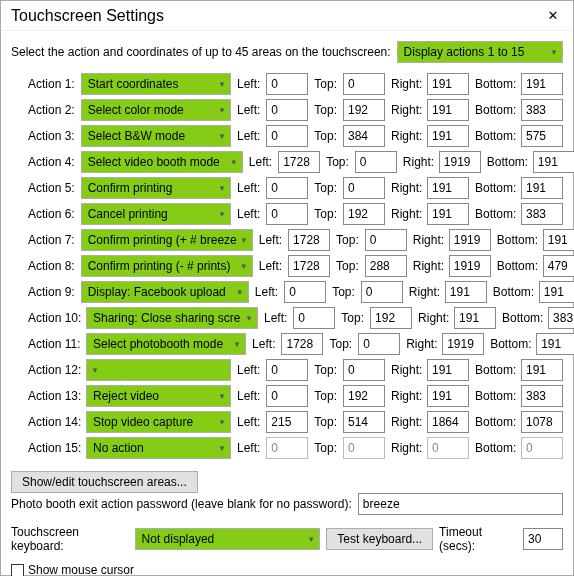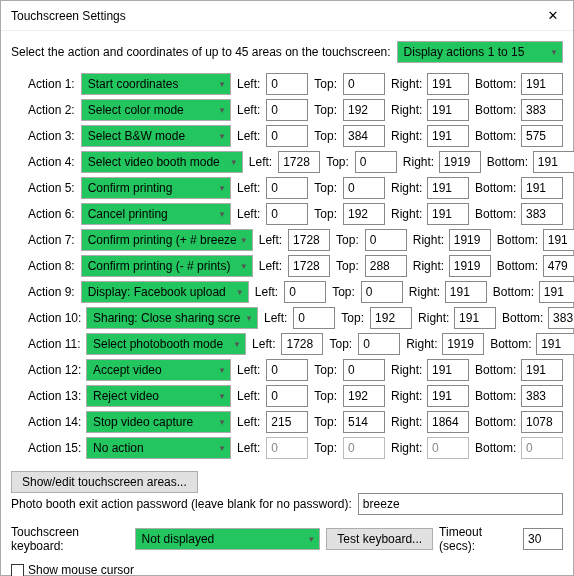--- a/index.html
+++ b/index.html
@@ -23,21 +23,21 @@
   }
   .titlebar {
     height: 30px;
     display: flex;
     align-items: center;
     padding: 0 0 0 10px;
     border-bottom: 1px solid #eee;
   }
   .titlebar .title {
     flex: 1;
-    font-size: 12px;
+    font-size: 16px;
   }
   .titlebar .close {
     width: 40px;
     height: 30px;
     display: flex;
     align-items: center;
     justify-content: center;
     font-size: 13px;
     font-family: Arial, sans-serif;
   }
@@ -51,21 +51,21 @@
     display: flex;
     align-items: center;
     gap: 6px;
     margin-bottom: 10px;
   }
   .toprow .lbl { white-space: nowrap; }
   .sel-group {
     position: relative;
     display: inline-flex;
     align-items: center;
-    background: #22c55e;
+    background: #84cc16;
     border: 1px solid #adadad;
     height: 22px;
   }
   .sel-group .sel-text {
     flex: 1;
     padding: 0 6px;
     white-space: nowrap;
     overflow: hidden;
   }
   .sel-group .chev {
@@ -320,21 +320,20 @@
           <span class="coord-lbl top">Top:</span>
           <input class="txt coord" type="text" value="0" style="">
           <span class="coord-lbl right">Right:</span>
           <input class="txt coord" type="text" value="1919" style="">
           <span class="coord-lbl btm">Bottom:</span>
           <input class="txt coord" type="text" value="191" style="">
         </div>
         <div class="arow">
           <span class="a-lbl">Action 12:</span>
           <div class="sel-group act">
-            <span class="sel-text">Accept video</span>
             <span class="chev">▾</span>
           </div>
           <span class="coord-lbl left">Left:</span>
           <input class="txt coord" type="text" value="0" style="">
           <span class="coord-lbl top">Top:</span>
           <input class="txt coord" type="text" value="0" style="">
           <span class="coord-lbl right">Right:</span>
           <input class="txt coord" type="text" value="191" style="">
           <span class="coord-lbl btm">Bottom:</span>
           <input class="txt coord" type="text" value="191" style="">

